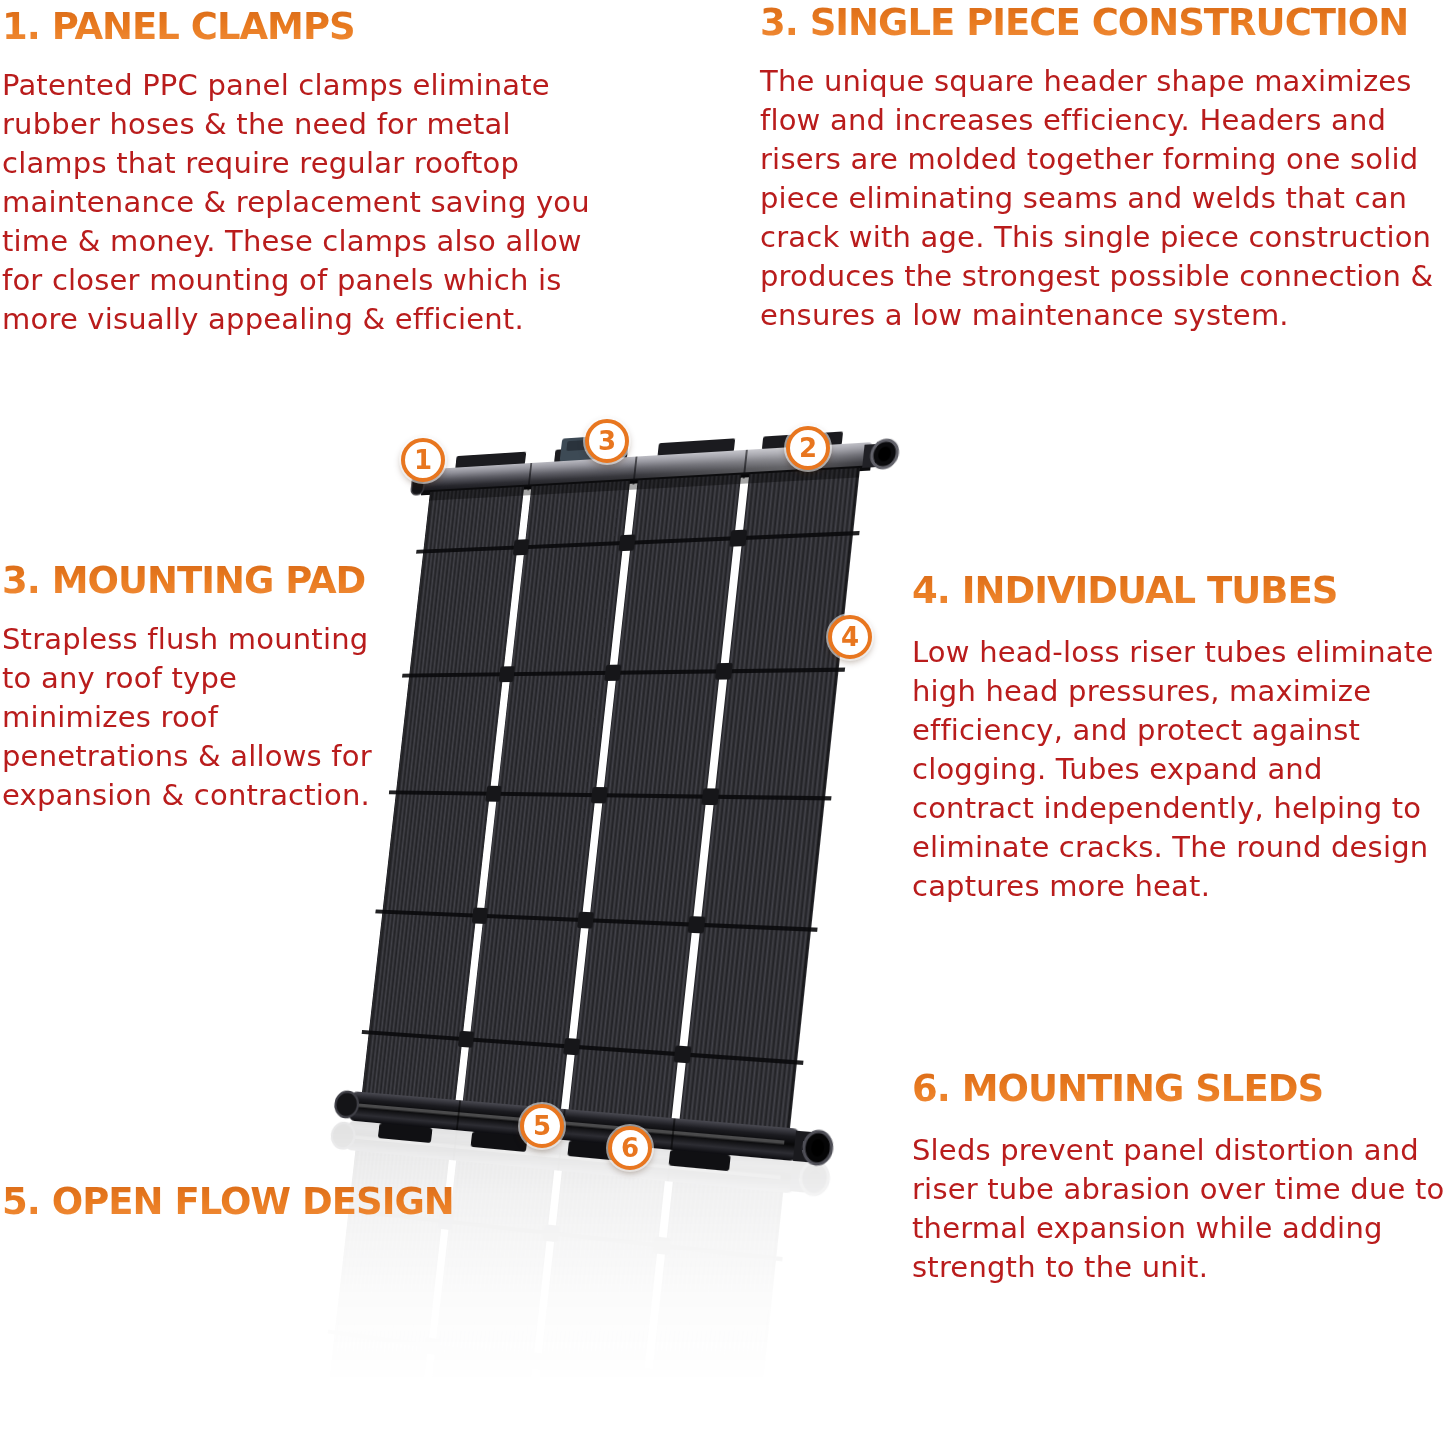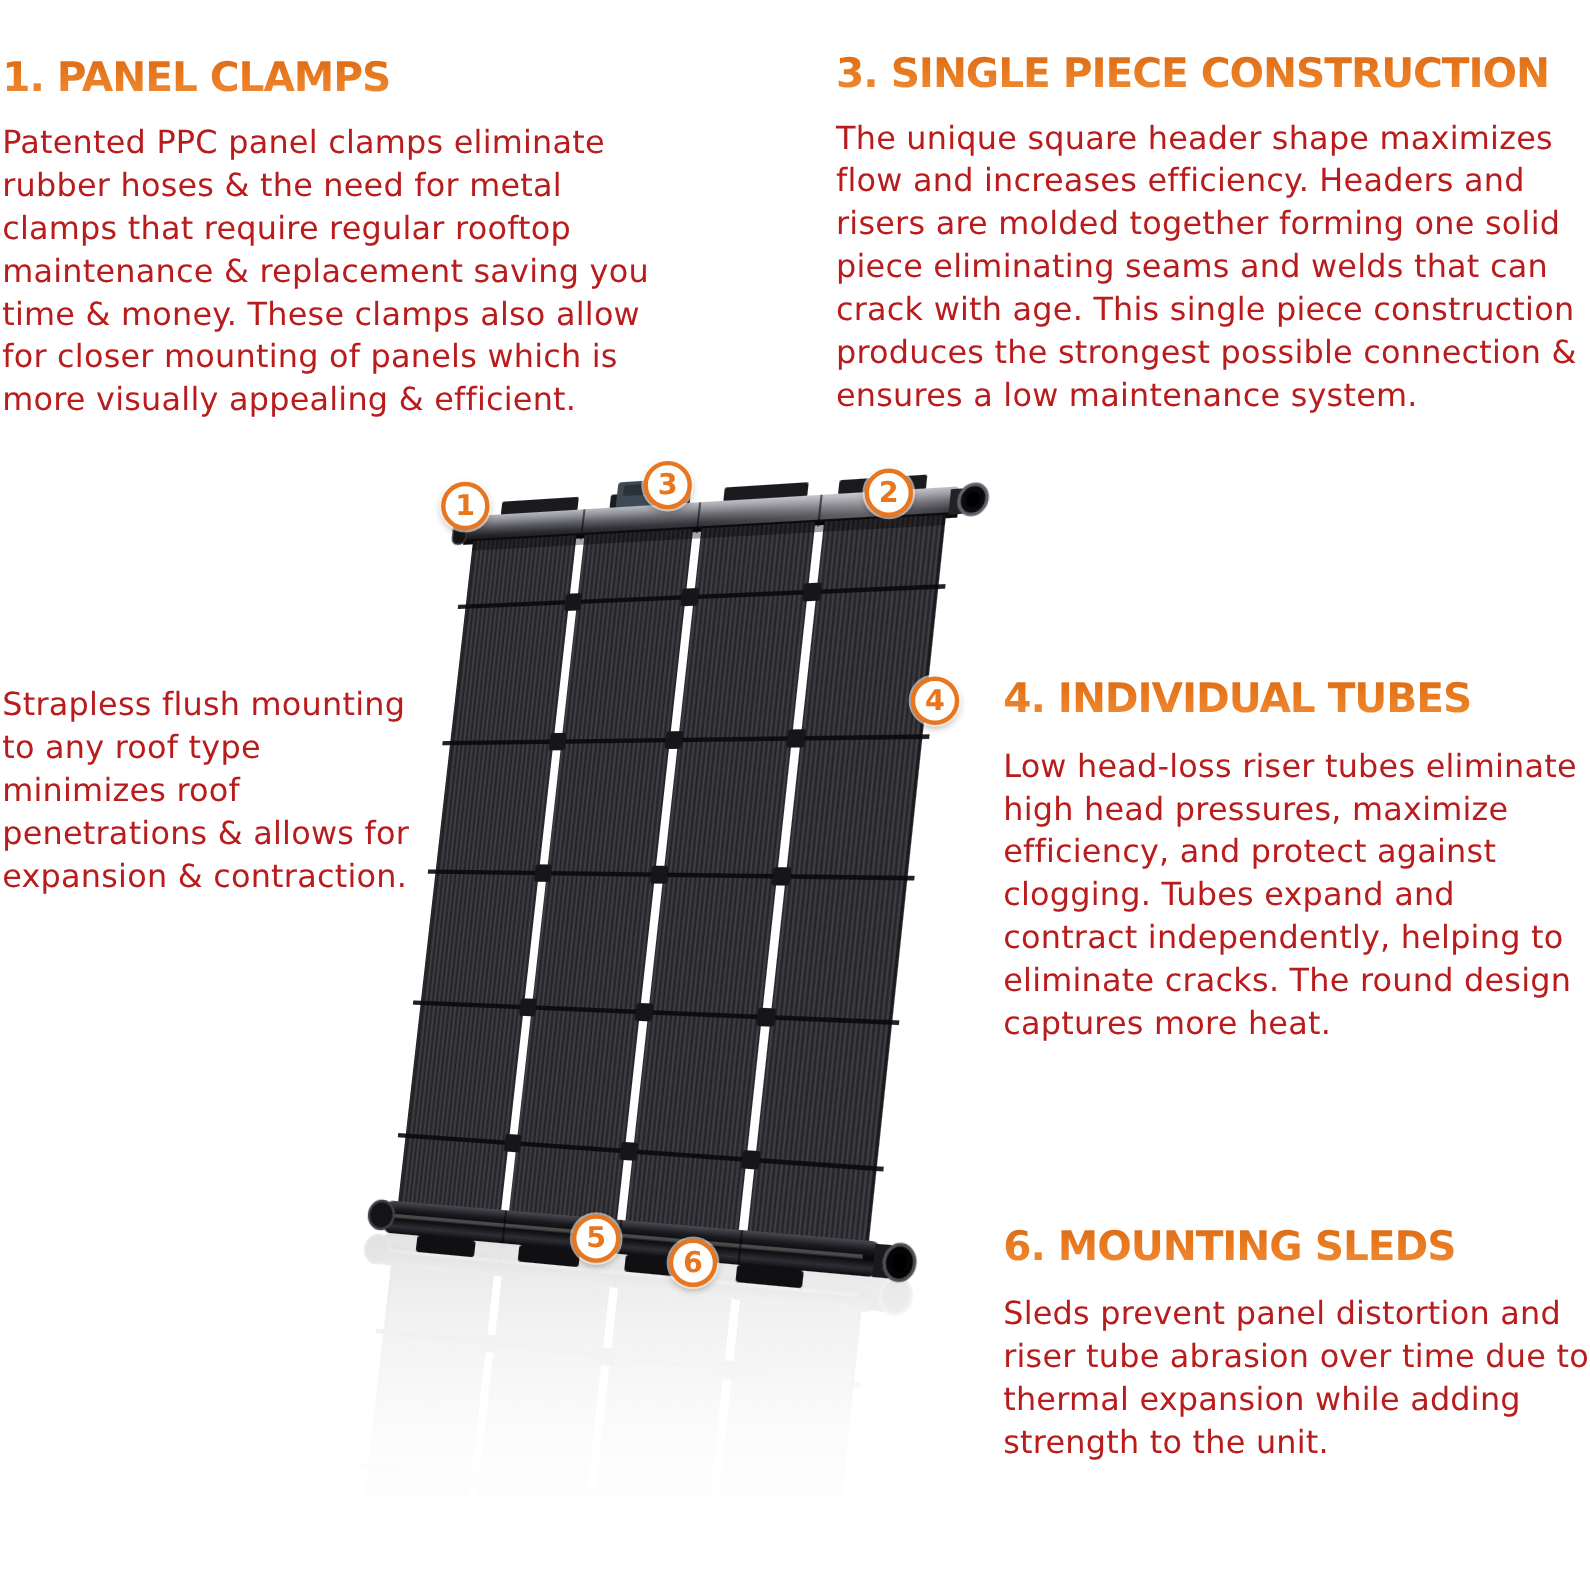--- a/index.html
+++ b/index.html
@@ -1,21 +1,21 @@
 <!DOCTYPE html>
 <html><head>
 <meta charset="utf-8">
 <style>
   html,body{margin:0;padding:0;background:#fff;}
   #stage{
     position:relative;width:1445px;height:1443px;background:#ffffff;overflow:hidden;
     font-family:"DejaVu Sans","Liberation Sans",sans-serif;
   }
   
-  .feature{position:absolute;z-index:2;margin-top:44px;}
+  .feature{position:absolute;z-index:2;}
   .hd{
     margin:0;font-size:37px;font-weight:800;letter-spacing:-1px;white-space:nowrap;
     color:#E8771F;line-height:1.16;
   }
   @supports (-webkit-background-clip:text){
     .hd{
       background:linear-gradient(180deg,#d96a18 0%,#e97b20 48%,#f18f3e 100%);
       -webkit-background-clip:text;background-clip:text;color:transparent;
     }
   }
@@ -325,29 +325,31 @@
     <h2 class="hd">1. PANEL CLAMPS</h2>
     <p class="bd">Patented PPC panel clamps eliminate rubber hoses &amp; the need for metal clamps that require regular rooftop maintenance &amp; replacement saving you time &amp; money. These clamps also allow for closer mounting of panels which is more visually appealing &amp; efficient.</p>
   </section>
 
   <section class="feature s2">
     <h2 class="hd">3. SINGLE PIECE CONSTRUCTION</h2>
     <p class="bd">The unique square header shape maximizes flow and increases efficiency. Headers and risers are molded together forming one solid piece eliminating seams and welds that can crack with age. This single piece construction produces the strongest possible connection &amp; ensures a low maintenance system.</p>
   </section>
 
   <section class="feature s3">
+    <h2 class="hd">3. MOUNTING PAD</h2>
     <p class="bd">Strapless flush mounting to any roof type minimizes roof penetrations &amp; allows for expansion &amp; contraction.</p>
   </section>
 
   <section class="feature s4">
     <h2 class="hd">4. INDIVIDUAL TUBES</h2>
     <p class="bd">Low head-loss riser tubes eliminate high head pressures, maximize efficiency, and protect against clogging. Tubes expand and contract independently, helping to eliminate cracks. The round design captures more heat.</p>
   </section>
 
   <section class="feature s5">
+    <h2 class="hd">5. OPEN FLOW DESIGN</h2>
   </section>
 
   <section class="feature s6">
     <h2 class="hd">6. MOUNTING SLEDS</h2>
     <p class="bd">Sleds prevent panel distortion and riser tube abrasion over time due to thermal expansion while adding strength to the unit.</p>
   </section>
 
   <div class="marker m1">1</div>
   <div class="marker m2">2</div>
   <div class="marker m3">3</div>

